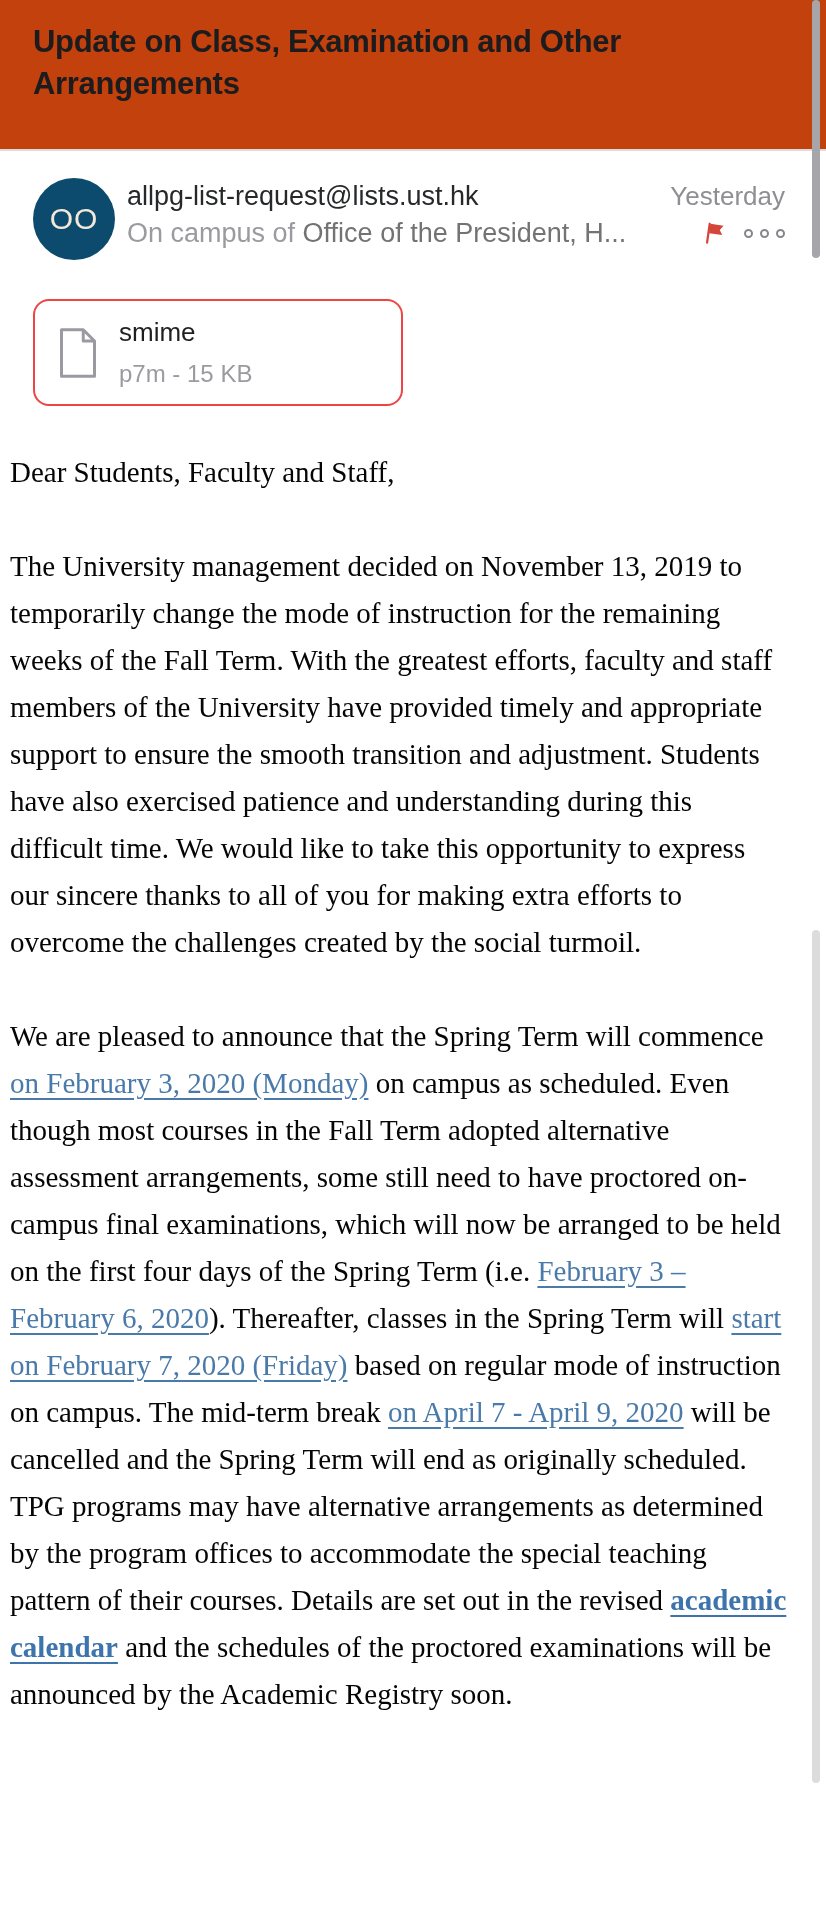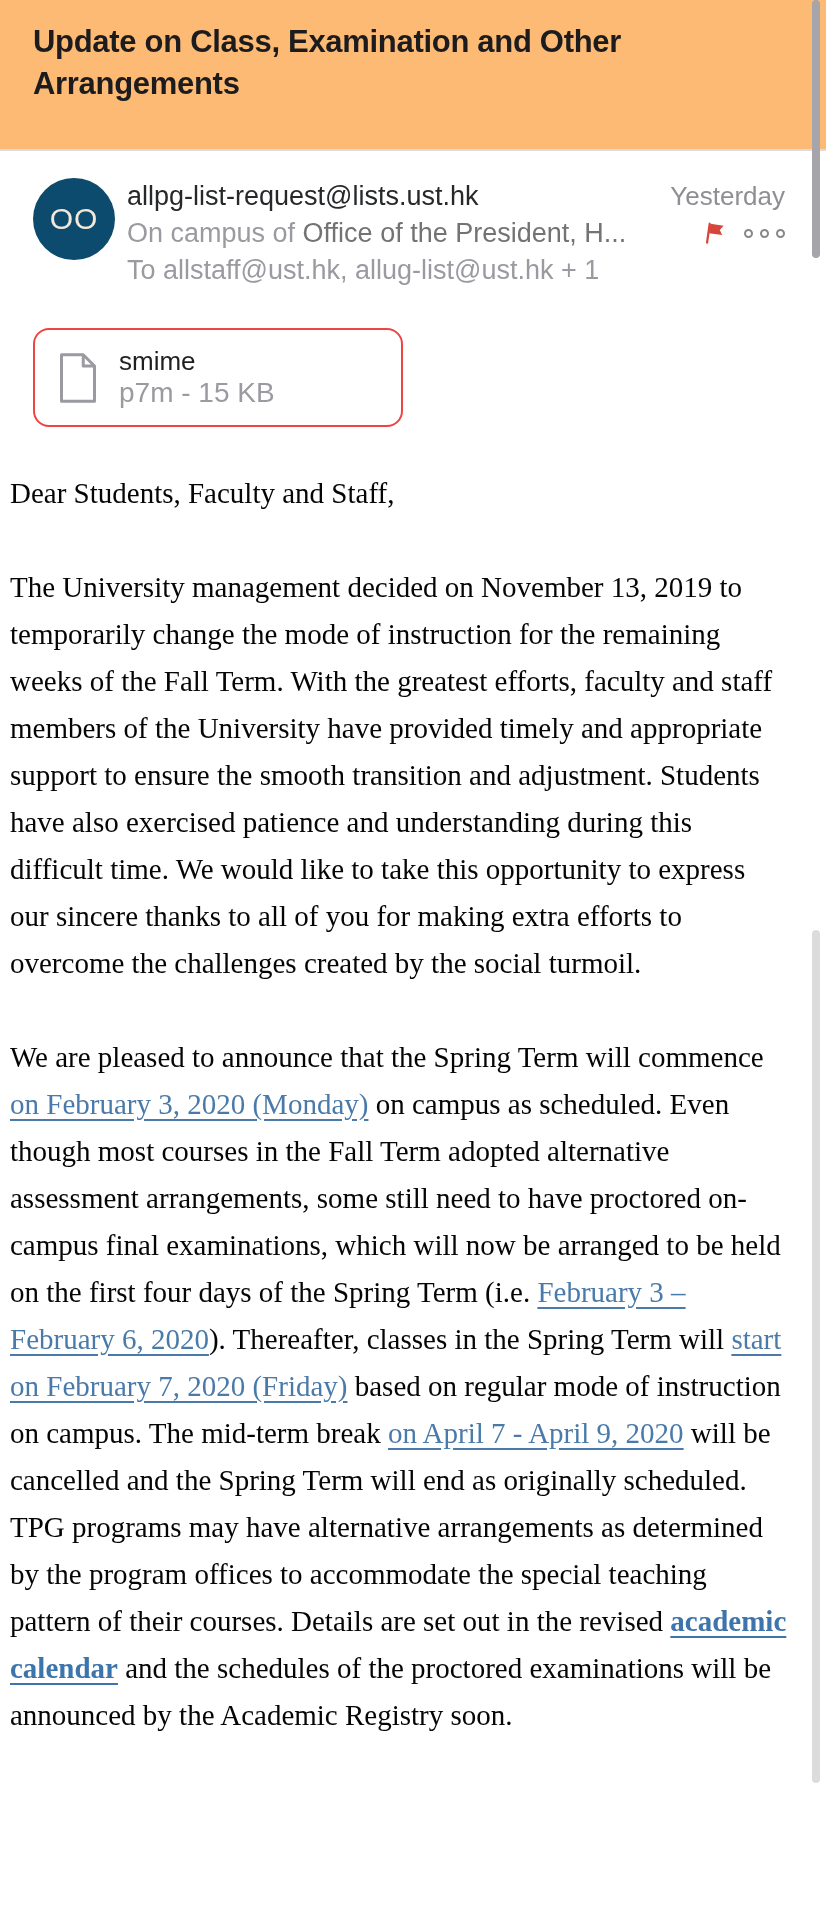--- a/index.html
+++ b/index.html
@@ -2,21 +2,21 @@
 <html><head>
 <meta charset="utf-8">
 <style>
   * { margin:0; padding:0; box-sizing:border-box; }
   html,body { width:826px; background:#ffffff; }
   body { font-family:"Liberation Sans", sans-serif; }
   .page { position:relative; width:826px; height:1921px; background:#ffffff; overflow:hidden; }
 
   
   .subject-bar {
-    background:#fdba74;
+    background:#c2410c;
     padding:21px 110px 44px 33px;
     border-bottom:2px solid #dcdcdf;
   }
   .subject-title {
     font-size:31px; font-weight:700; line-height:42px;
     color:#1c1c1e; letter-spacing:-0.3px;
   }
 
   
   .meta { display:flex; align-items:flex-start; padding:27px 41px 0 33px; }
@@ -40,21 +40,21 @@
 
   
   .attachment {
     margin:39px 0 0 33px; width:370px; min-height:93px;
     border:2px solid #ef4444; border-radius:16px;
     display:flex; align-items:center; padding:16px 20px 16px 22px;
   }
   .att-icon { flex:0 0 auto; display:flex; }
   .att-info { margin-left:20px; min-width:0; }
   .att-name { font-size:26px; color:#1f1f21; }
-  .att-meta { font-size:28px; color:#9a9aa0; margin-top:0; }
+  .att-meta { font-size:24px; color:#9a9aa0; margin-top:12px; }
 
   
   .mail-body {
     margin:43px 37px 0 10px;
     font-family:"Liberation Serif", serif;
     font-size:29px; line-height:47px; color:#050505;
   }
   .mail-body p { margin:0 0 47px 0; }
   a.body-link { color:#4a7aa9; text-decoration:underline; text-underline-offset:5px; }
   a.body-link.bold { font-weight:700; color:#3c74ab; }
@@ -96,23 +96,20 @@
               <path d="M7.2 4 H19 L16.2 8.2 L19 12.4 H7.2 Z" fill="#d6453a"></path>
             </g>
           </svg>
         </span>
         <span class="more-btn">
             <i></i>
             <i></i>
             <i></i>
           </span>
       </div>
-      <div class="meta-row">
-        <span class="recipients">To allstaff@ust.hk, allug-list@ust.hk + 1</span>
-      </div>
     </div>
   </div>
 
   <div class="attachment">
     <span class="att-icon">
       <svg width="42" height="54" viewBox="0 0 28 36" fill="none">
         <path d="M3 2.5 H17.5 L25 10 V33.5 H3 Z" stroke="#9a9aa0" stroke-width="2" stroke-linejoin="round" fill="none"></path>
         <path d="M17.5 2.5 V10 H25" stroke="#9a9aa0" stroke-width="2" stroke-linejoin="round" fill="none"></path>
       </svg>
     </span>

